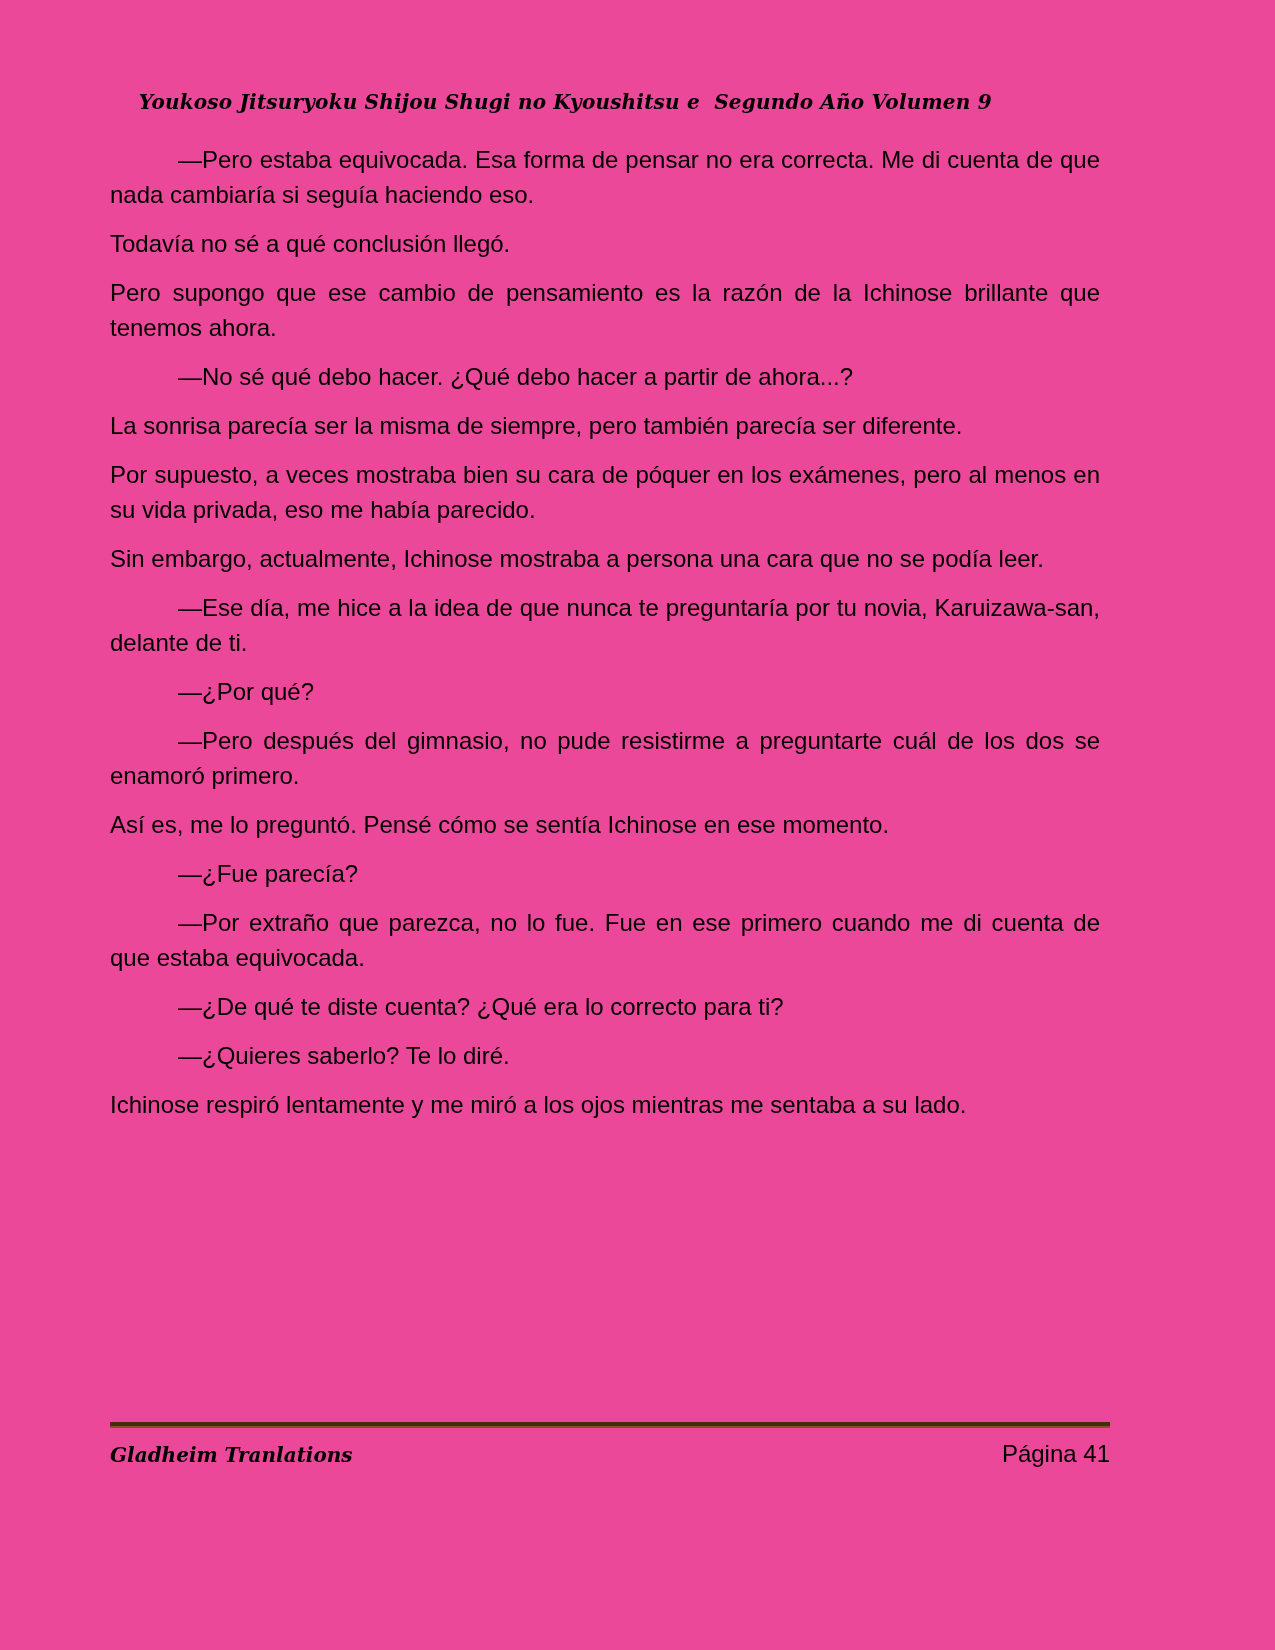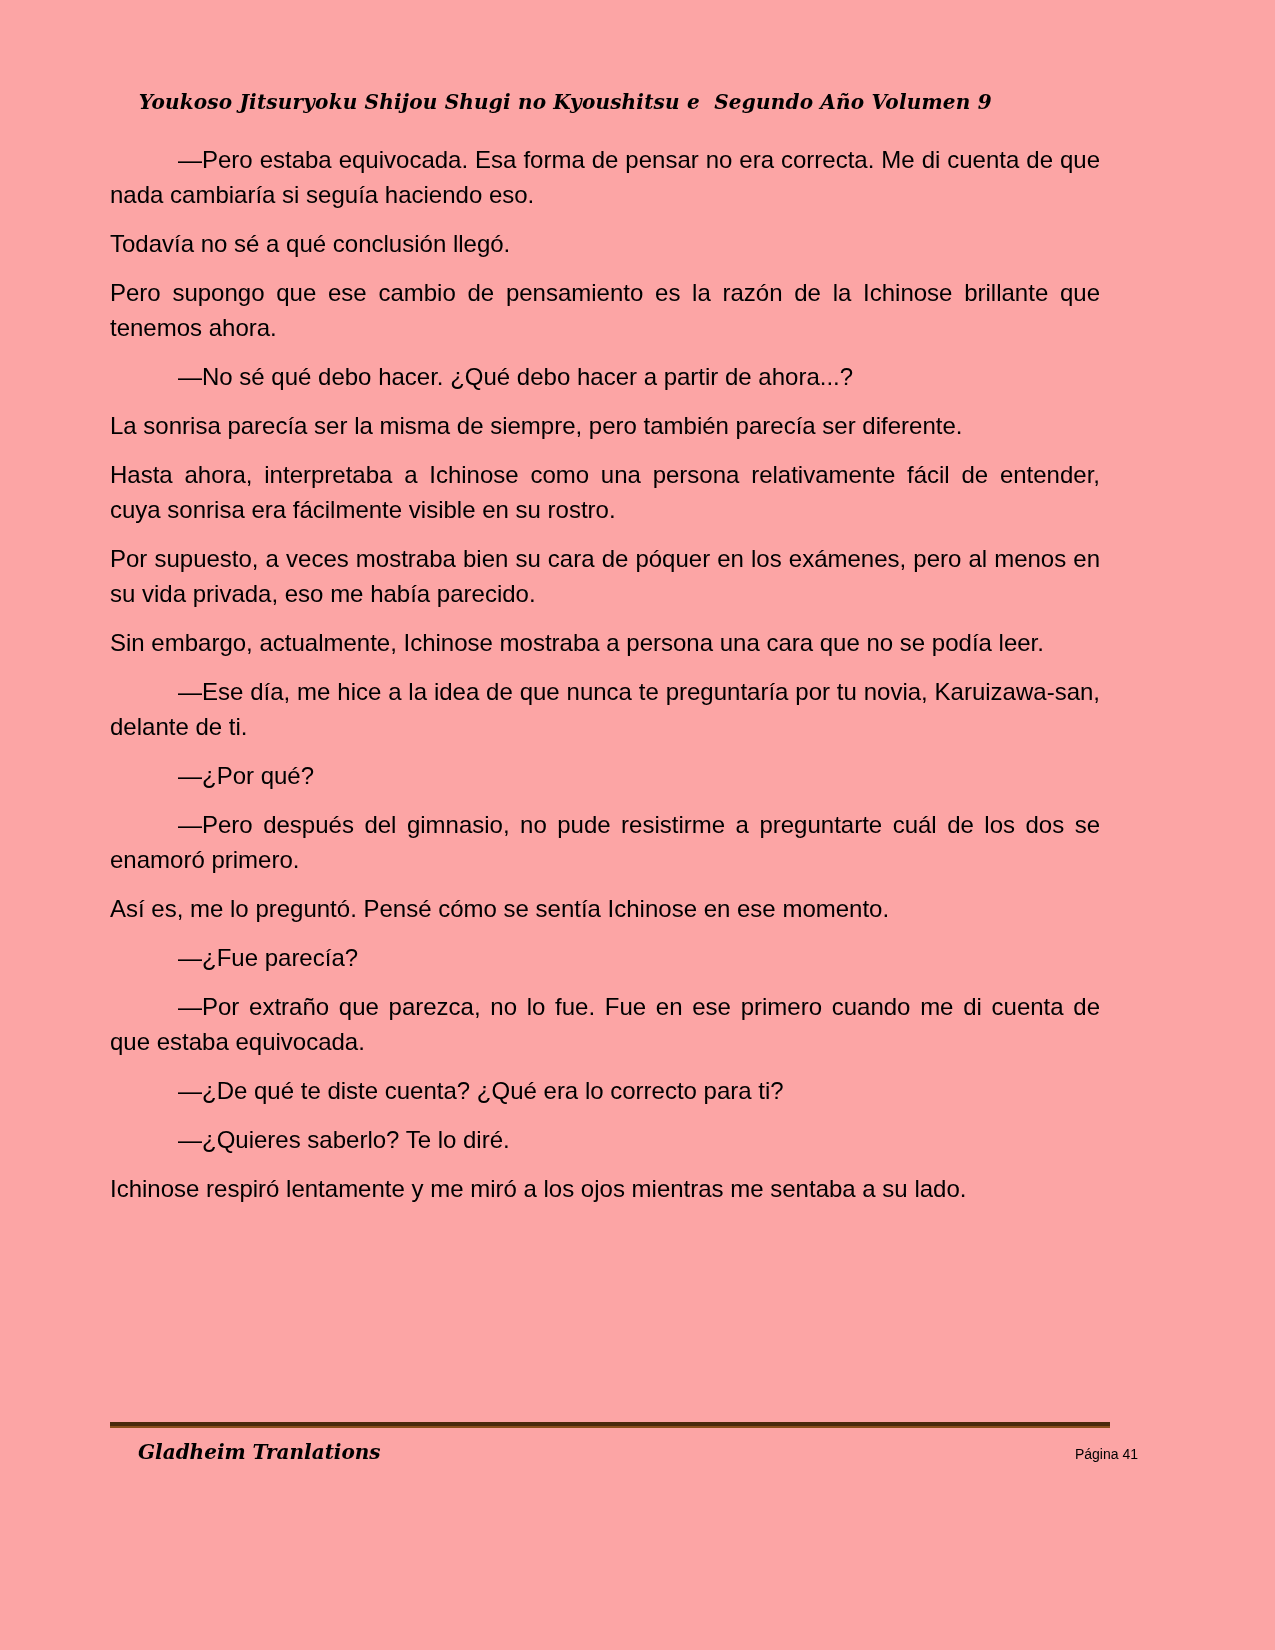--- a/index.html
+++ b/index.html
@@ -6,21 +6,21 @@
   html, body { margin: 0; padding: 0; }
   body {
     width: 1275px;
     height: 1650px;
     background: #ffffff;
     color: #000000;
     font-family: "Liberation Sans", "DejaVu Sans", sans-serif;
     position: relative;
     overflow: hidden;
   }
-  .page { position: absolute; inset: 0; background: #fca5a5; }
+  .page { position: absolute; inset: 0; background: #ec4899; }
 
   .doc-header {
     position: absolute;
     top: 66px;
     left: 110px;
     width: 1000px;
     font-family: "DejaVu Serif", "Liberation Serif", serif;
     font-style: italic;
     font-weight: 700;
     font-size: 20px;
@@ -53,48 +53,46 @@
   }
 
   .doc-footer {
     position: absolute;
     top: 1440px;
     left: 110px;
     width: 1000px;
     display: flex;
     justify-content: space-between;
     align-items: baseline;
-    margin-left: 28px;
   }
   .footer-left {
     font-family: "DejaVu Serif", "Liberation Serif", serif;
     font-style: italic;
     font-weight: 700;
     font-size: 20px;
   }
   .footer-right {
-    font-size: 14px;
+    font-size: 24px;
   }
 </style>
 </head>
 <body>
 
 <div class="page">
 
   <div class="doc-header">
     <span>Youkoso Jitsuryoku Shijou Shugi no Kyoushitsu e  Segundo Año Volumen 9</span>
   </div>
 
   <div class="content">
       <p class="para dlg">—Pero estaba equivocada. Esa forma de pensar no era correcta. Me di cuenta de que nada cambiaría si seguía haciendo eso.</p>
       <p class="para">Todavía no sé a qué conclusión llegó.</p>
       <p class="para">Pero supongo que ese cambio de pensamiento es la razón de la Ichinose brillante que tenemos ahora.</p>
       <p class="para dlg">—No sé qué debo hacer. ¿Qué debo hacer a partir de ahora...?</p>
       <p class="para">La sonrisa parecía ser la misma de siempre, pero también parecía ser diferente.</p>
-      <p class="para">Hasta ahora, interpretaba a Ichinose como una persona relativamente fácil de entender, cuya sonrisa era fácilmente visible en su rostro.</p>
       <p class="para">Por supuesto, a veces mostraba bien su cara de póquer en los exámenes, pero al menos en su vida privada, eso me había parecido.</p>
       <p class="para">Sin embargo, actualmente, Ichinose mostraba a persona una cara que no se podía leer.</p>
       <p class="para dlg">—Ese día, me hice a la idea de que nunca te preguntaría por tu novia, Karuizawa-san, delante de ti.</p>
       <p class="para dlg">—¿Por qué?</p>
       <p class="para dlg">—Pero después del gimnasio, no pude resistirme a preguntarte cuál de los dos se enamoró primero.</p>
       <p class="para">Así es, me lo preguntó. Pensé cómo se sentía Ichinose en ese momento.</p>
       <p class="para dlg">—¿Fue parecía?</p>
       <p class="para dlg">—Por extraño que parezca, no lo fue. Fue en ese primero cuando me di cuenta de que estaba equivocada.</p>
       <p class="para dlg">—¿De qué te diste cuenta? ¿Qué era lo correcto para ti?</p>
       <p class="para dlg">—¿Quieres saberlo? Te lo diré.</p>

